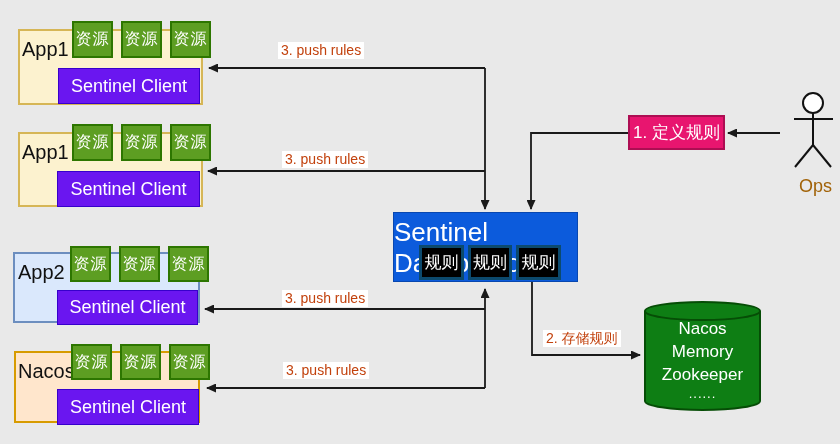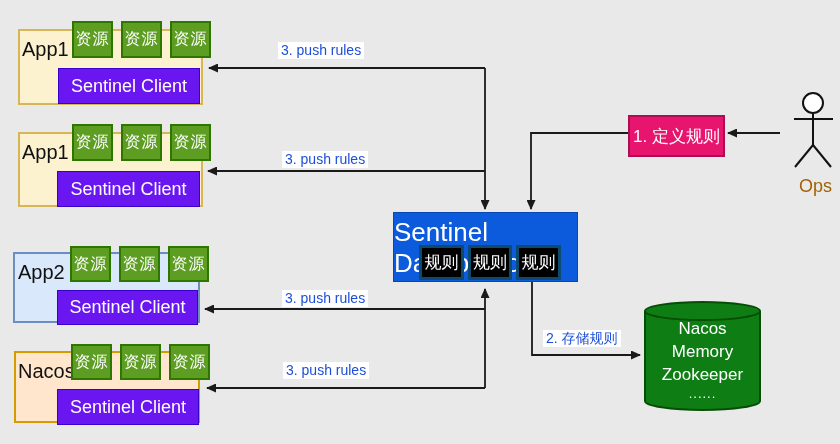--- a/index.html
+++ b/index.html
@@ -37,21 +37,21 @@
     font-size:17px;display:flex;align-items:center;justify-content:center;
   }
 
   .define-box{
     background:#e8156f;border:2px solid #ad0e53;color:#fff;
     font-size:17px;display:flex;align-items:center;justify-content:center;
     white-space:nowrap;
   }
 
   .edge-label{
-    background:#ffffff;color:#1d4ed8;font-size:14px;
+    background:#ffffff;color:#c2410c;font-size:14px;
     padding:0 3px;line-height:17px;white-space:nowrap;
   }
 
   .cyl-text{
     color:#fff;font-size:17px;line-height:23px;text-align:center;width:119px;
   }
   .cyl-dots{font-size:13px;letter-spacing:1px;line-height:16px;}
 
   .ops-label{font-size:18px;color:#a16207;}
 
@@ -118,21 +118,21 @@
 <div class="abs edge-label" style="left:283px;top:362px;">3. push rules</div>
 <div class="abs edge-label" style="left:543px;top:330px;">2. 存储规则</div>
 
 <div class="abs dashboard" style="left:393px;top:212px;width:185px;height:70px;">
   <div class="dash-title">Sentinel Dashboard</div>
 </div>
 <div class="abs rule-box" style="left:419px;top:245px;width:45px;height:35px;">规则</div>
 <div class="abs rule-box" style="left:468px;top:245px;width:44px;height:35px;">规则</div>
 <div class="abs rule-box" style="left:516px;top:245px;width:45px;height:35px;">规则</div>
 
-<div class="abs define-box" style="left:628px;top:115px;width:97px;height:42px;">1. 定义规则</div>
+<div class="abs define-box" style="left:628px;top:115px;width:97px;height:35px;">1. 定义规则</div>
 
 <svg class="abs" style="left:643px;top:300px;" width="119" height="112">
   <g fill="#0e7e14" stroke="#064d06" stroke-width="2">
     <path d="M2,11 L2,101 A57.5,9 0 0 0 117,101 L117,11"></path>
     <ellipse cx="59.5" cy="11" rx="57.5" ry="9"></ellipse>
   </g>
 </svg>
 <div class="abs cyl-text" style="left:643px;top:317px;">
   <div>Nacos</div>
   <div>Memory</div>

